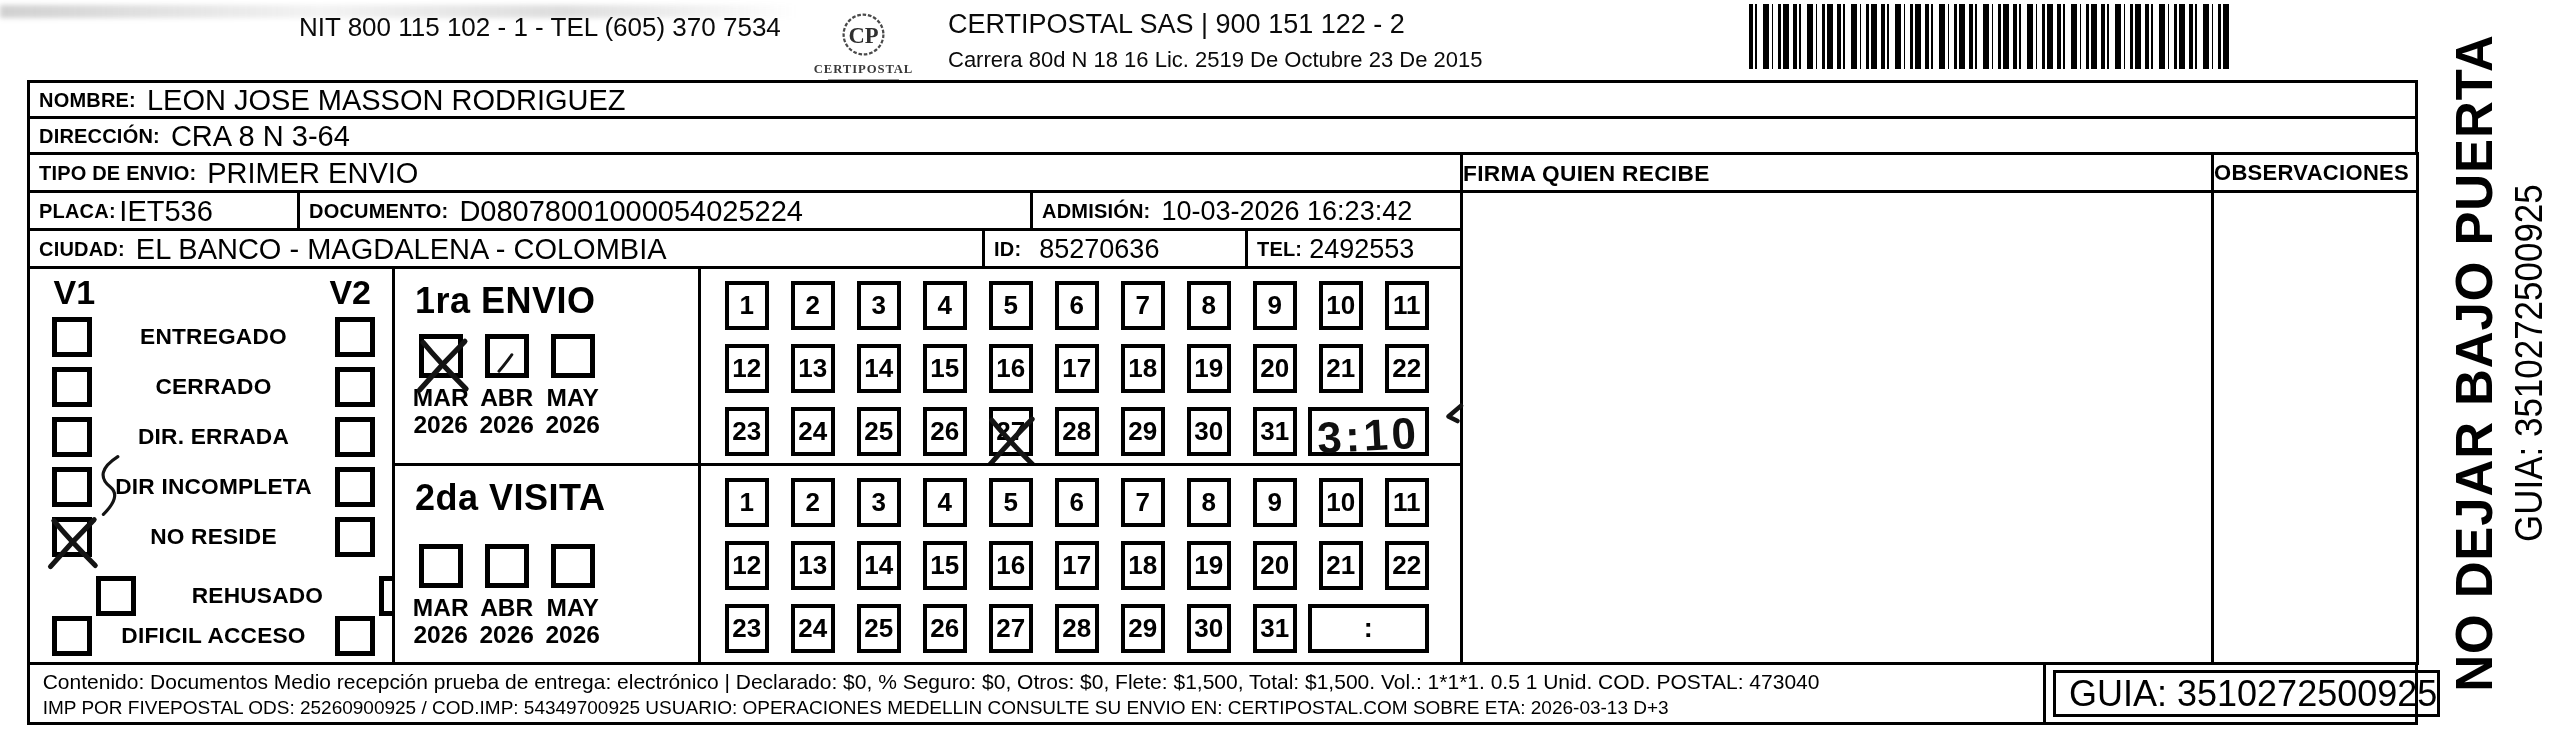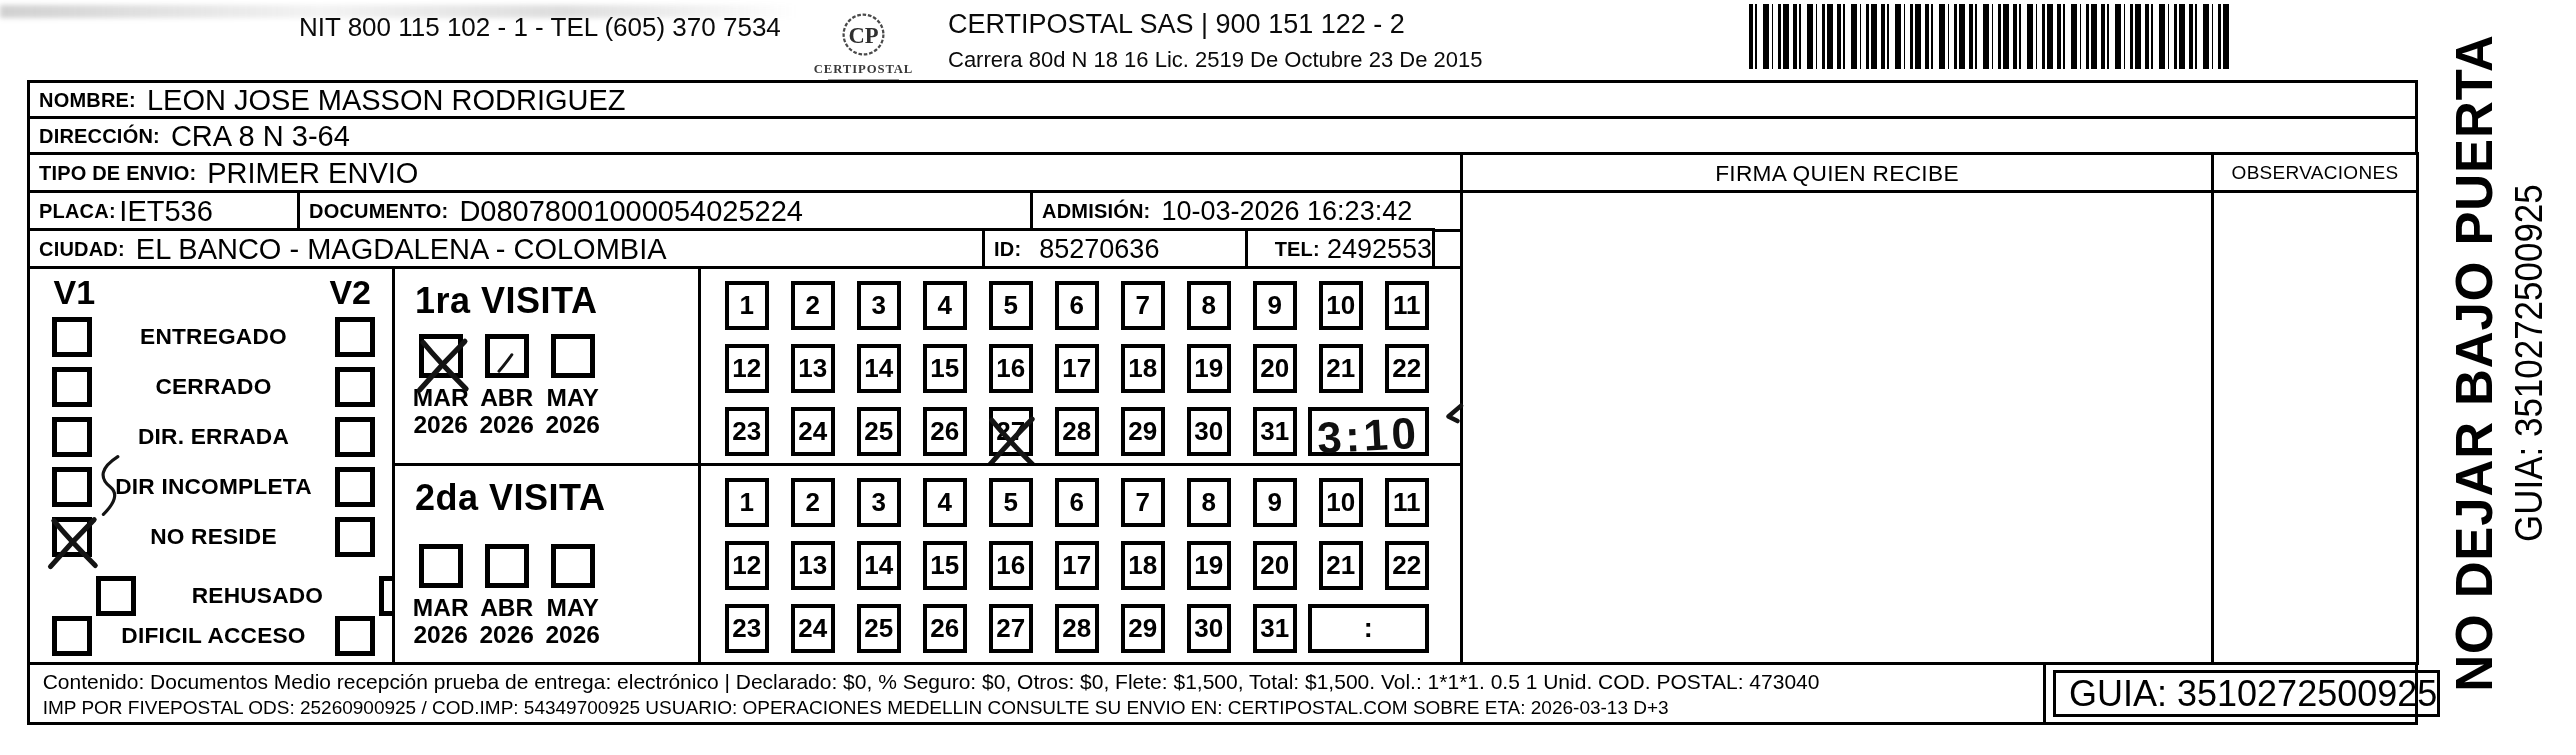--- a/index.html
+++ b/index.html
@@ -26,21 +26,21 @@
   .barcode { position:absolute; left:1749px; top:3.6px; width:482px; height:65px;
              background:repeating-linear-gradient(90deg,
                #000 0 3.6px, #fff 3.6px 6.3px, #000 6.3px 8.2px, #fff 8.2px 13.6px,
                #000 13.6px 20px, #fff 20px 22.7px, #000 22.7px 24.5px, #fff 24.5px 29px,
                #000 29px 32px, #fff 32px 34px, #000 34px 40px, #fff 40px 44px); }
 
   
   .cell { position:absolute; border:3.6px solid #000; background:#fff; display:flex; align-items:center; }
   .cell .lb { font-weight:bold; font-size:20px; padding-left:9px; white-space:nowrap; letter-spacing:0.2px; }
   .cell .vl { font-size:29px; margin-left:11px; white-space:nowrap; }
-  .hdr-cell { justify-content:center; font-weight:normal; font-size:22.7px; letter-spacing:0.3px; }
+  .hdr-cell { justify-content:flex-start; font-weight:bold; font-size:22.7px; letter-spacing:0.3px; }
 
   
   .vtag { position:absolute; font-size:34px; font-weight:bold; }
   .status-row { position:absolute; left:0; width:100%; height:45px; display:flex; align-items:center; }
   .chk { position:relative; width:40px; height:40px; border:5.4px solid #000; background:#fff; flex:0 0 auto; }
   .status-label { flex:1; text-align:center; font-weight:bold; font-size:22.7px; letter-spacing:0.2px; }
 
   
   .visit-title { position:absolute; left:20px; top:11px; font-size:36px; font-weight:bold; letter-spacing:0.5px; }
   .months { position:absolute; left:12.7px; top:65px; display:flex; }
@@ -136,21 +136,21 @@
   </div>
 
   <div class="cell" style="left:27px; top:228px; width:958px; height:42px;">
     <span class="lb">CIUDAD:</span>
     <span class="vl">EL BANCO - MAGDALENA - COLOMBIA</span>
   </div>
   <div class="cell" style="left:982px; top:228px; width:267px; height:42px;">
     <span class="lb">ID:</span>
     <span class="vl" style="margin-left:18px; font-size:27px;">85270636</span>
   </div>
-  <div class="cell" style="left:1245px; top:228px; width:190px; height:42px;justify-content:flex-end;">
+  <div class="cell" style="left:1245px; top:228px; width:218px; height:42px;">
     <span class="lb">TEL:</span>
     <span class="vl" style="margin-left:7px; font-size:27px;">2492553</span>
   </div>
 
   <div class="cell" style="left:27px; top:266px; width:369px; height:399px; display:block;">
     <span class="vtag" style="left:23.6px; top:3.6px;">V1</span>
     <span class="vtag" style="right:22px; top:3.6px; position:absolute;">V2</span>
     <div id="status-rows">
         <div class="status-row" style="top: 45px;">
           <div class="chk" style="margin-left: 22px;"></div>
@@ -189,21 +189,21 @@
         </div>
         <div class="status-row" style="top: 344px;">
           <div class="chk" style="margin-left: 22px;"></div>
           <div class="status-label">DIFICIL ACCESO</div>
           <div class="chk" style="margin-right: 18px;"></div>
         </div>
       </div>
   </div>
 
   <div class="cell" style="left:392px; top:266px; width:309px; height:200px; display:block;">
-    <div class="visit-title">1ra VISITA</div>
+    <div class="visit-title">1ra ENVIO</div>
     <div class="months">
         <div class="month-col">
           <div class="month-box">
             <svg class="ink" viewBox="0 0 100 100" style="left: -9px; top: -7.3px; width: 58px; height: 65px;">
     <path d="M14 12 C32 34 58 62 88 92" stroke-width="9"></path>
     <path d="M86 10 C64 32 34 64 8 94" stroke-width="9"></path>
   </svg>
           </div>
           <div class="month-name">MAR</div>
           <div class="month-year">2026</div>
@@ -451,21 +451,21 @@
           </div>
         </div>
       </div>
   </div>
 
   <div class="cell hdr-cell" style="left:1460px; top:152px; width:754px; height:42px;">
     <span>FIRMA QUIEN RECIBE</span>
   </div>
   <div class="cell" style="left:1460px; top:190px; width:754px; height:475px;"></div>
 
-  <div class="cell hdr-cell" style="left:2211px; top:152px; width:208px; height:42px; font-size:19px;">
+  <div class="cell hdr-cell" style="left:2211px; top:152px; width:208px; height:42px; font-size:22px;">
     <span>OBSERVACIONES</span>
   </div>
   <div class="cell" style="left:2211px; top:190px; width:208px; height:475px;"></div>
 
   <div class="cell" style="left:27px; top:662px; width:2019px; height:63px;">
     <div class="footer-text">
       <div class="f1">Contenido: Documentos Medio recepción prueba de entrega: electrónico | Declarado: $0, % Seguro: $0, Otros: $0, Flete: $1,500, Total: $1,500. Vol.: 1*1*1. 0.5  1 Unid. COD. POSTAL: 473040</div>
       <div class="f2">IMP POR FIVEPOSTAL ODS: 25260900925 / COD.IMP: 54349700925 USUARIO: OPERACIONES MEDELLIN CONSULTE SU ENVIO EN: CERTIPOSTAL.COM SOBRE ETA: 2026-03-13 D+3</div>
     </div>
   </div>

